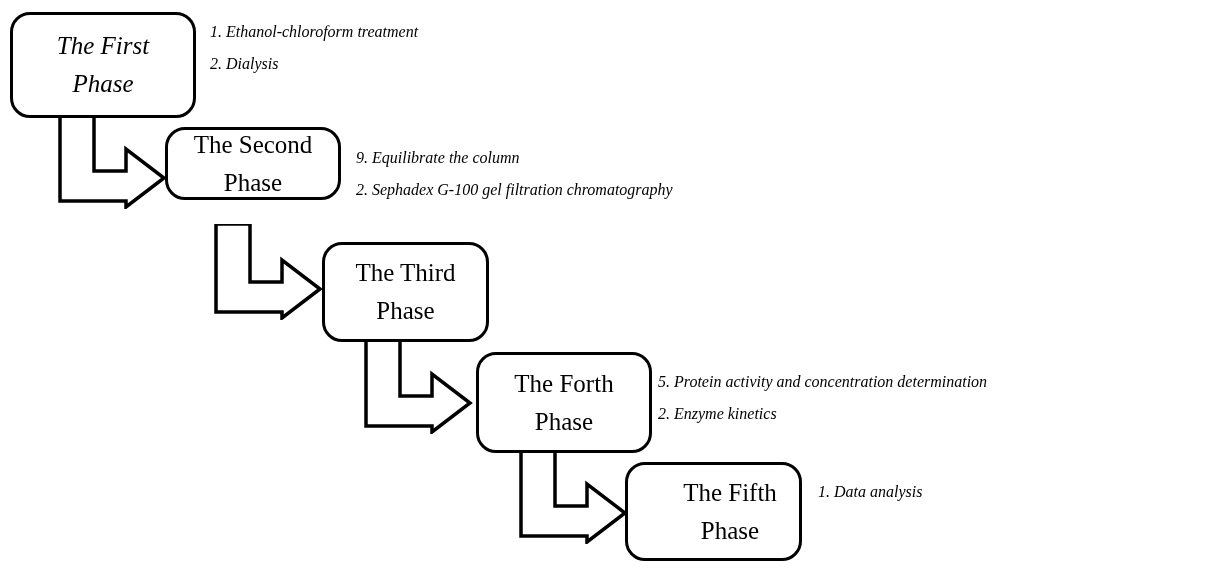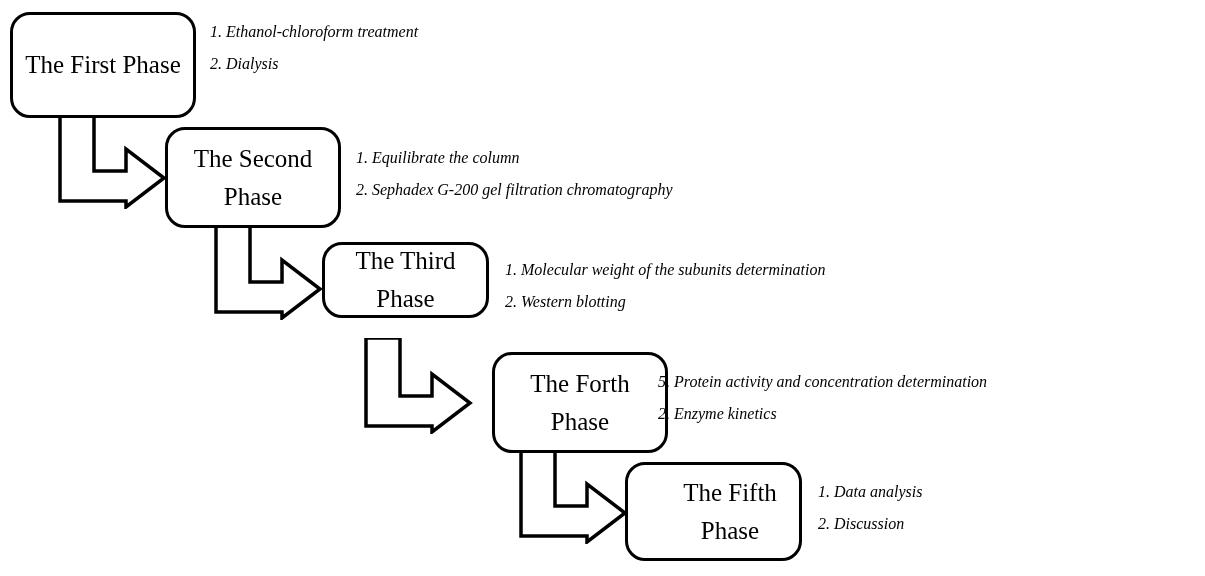--- a/index.html
+++ b/index.html
@@ -25,24 +25,24 @@
     background: #ffffff;
     display: flex;
     align-items: center;
     justify-content: center;
     text-align: center;
     font-size: 25px;
     line-height: 38px;
     padding: 4px 12px;
     z-index: 2;
   }
-  .box1 { left: 10px;  top: 12px;  width: 186px; height: 106px; }
-  .box2 { left: 165px; top: 127px; width: 176px; height: 101px; }
-  .box3 { left: 322px; top: 242px; width: 167px; height: 76px; }
-  .box4 { left: 492px; top: 352px; width: 176px; height: 101px; }
+  .box1 { left: 10px;  top: 12px;  width: 186px; height: 106px; font-style: italic; }
+  .box2 { left: 165px; top: 127px; width: 176px; height: 73px; }
+  .box3 { left: 322px; top: 242px; width: 167px; height: 100px; }
+  .box4 { left: 476px; top: 352px; width: 176px; height: 101px; }
   .box5 { left: 625px; top: 462px; width: 177px; height: 99px; padding-left: 45px;  }
   
   .phase-list {
     position: absolute;
     font-size: 16px;
     line-height: 32px;
     white-space: nowrap;
     z-index: 2;
     font-style: italic;
   }
@@ -92,41 +92,36 @@
   </div>
   <div class="phase-list list1">
     <div>1. Ethanol-chloroform treatment</div>
     <div>2. Dialysis</div>
   </div>
 
   <div class="phase-box box2">
     <span>The Second Phase</span>
   </div>
   <div class="phase-list list2">
-    <div>1. Equilibrate the column</div>
-    <div>2. Sephadex G-200 gel filtration chromatography</div>
+    <div>9. Equilibrate the column</div>
+    <div>2. Sephadex G-100 gel filtration chromatography</div>
   </div>
 
   <div class="phase-box box3">
     <span>The Third Phase</span>
-  </div>
-  <div class="phase-list list3">
-    <div>1. Molecular weight of the subunits determination</div>
-    <div>2. Western blotting</div>
   </div>
 
   <div class="phase-box box4">
     <span>The Forth Phase</span>
   </div>
   <div class="phase-list list4">
     <div>5. Protein activity and concentration determination</div>
     <div>2. Enzyme kinetics</div>
   </div>
 
   <div class="phase-box box5">
     <span>The Fifth Phase</span>
   </div>
   <div class="phase-list list5">
     <div>1. Data analysis</div>
-    <div>2. Discussion</div>
   </div>
 
 </div>
 
 </body></html>

